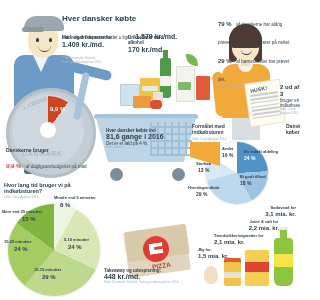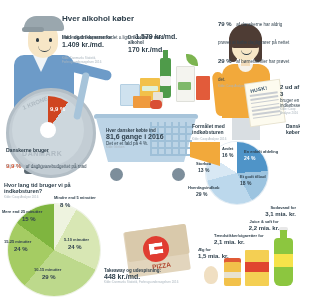--- a/index.html
+++ b/index.html
@@ -151,21 +151,21 @@
   <div class="abs coin-hole"></div>
   <div class="abs t6 b wt" style="left:50px;top:106px;">9,9 %</div>
 
   <div class="abs t5 b dk" style="left:6px;top:148px;">Danskerne bruger</div>
   <div class="abs" style="left:6px;top:154px;width:100px;">
     <span class="t6 b" style="color:#cf4520;">9,9 %</span>
     <span class="t45 dk">af dagligvarebudgettet på mad</span>
   </div>
   <div class="abs src" style="left:6px;top:165px;width:88px;">Kilde: Danmarks Statistik, Forbrugsundersøgelsen 2016</div>
 
-  <div class="abs t8 b dk" style="left:62px;top:14px;">Hver alkohol køber</div>
+  <div class="abs t8 b dk" style="left:62px;top:14px;">Hver dansker købte</div>
   <div class="abs" style="left:62px;top:25px;width:170px;">
     <span class="t45 dk">I alt indkøb i supermarkedet o.lign.</span>
     <span class="t7 b dk">1.579 kr./md.</span>
   </div>
   <div class="abs" style="left:62px;top:35px;width:50px;">
     <div class="t45 b dk">Mad- og drikkevarer for</div>
     <div class="t7 b dk" style="margin-top:1px;">1.409 kr./md.</div>
   </div>
   <div class="abs" style="left:128px;top:35px;width:52px;">
     <div class="t45 b dk">Drikkevarer med alkohol</div>

